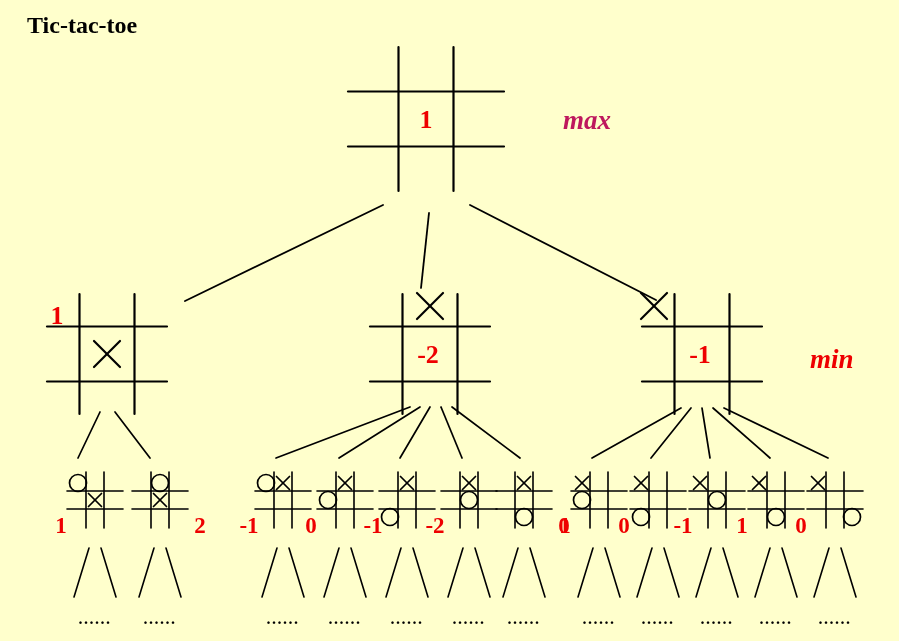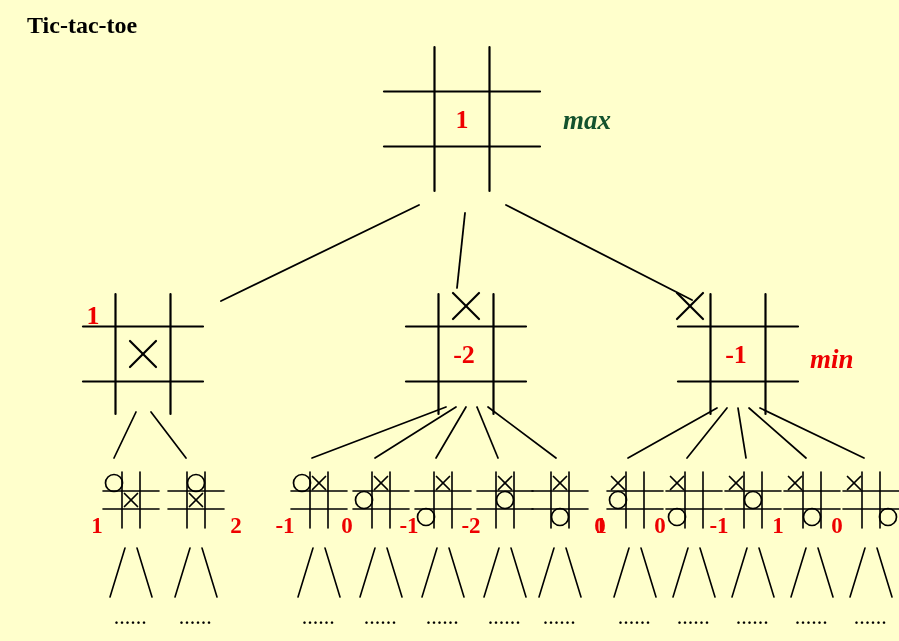--- a/index.html
+++ b/index.html
@@ -3,30 +3,30 @@
 <meta charset="utf-8">
 <style>
   html, body { margin: 0; padding: 0; }
   body {
     width: 899px; height: 641px;
     background: #FFFFCC;
     position: relative;
     overflow: hidden;
     font-family: "Liberation Serif", serif;
   }
-  .canvas { position: absolute; inset: 0; padding-left: 36px; }
+  .canvas { position: absolute; inset: 0; }
   .title {
     position: absolute; left: 27px; top: 12px;
     font-size: 24px; font-weight: bold; color: #000;
   }
   .lvl-label {
     position: absolute;
     font-size: 27px; font-weight: bold; font-style: italic;
   }
-  .lvl-label.max { left: 563px; top: 105px; color: #14532d; }
+  .lvl-label.max { left: 563px; top: 105px; color: #be185d; }
   .lvl-label.min { left: 810px; top: 344px; color: #EE0000; }
   svg text { font-family: "Liberation Serif", serif; }
 </style>
 </head>
 <body>
 
 <div class="canvas">
   <div class="title">Tic-tac-toe</div>
   <div class="lvl-label max">max</div>
   <div class="lvl-label min">min</div>

